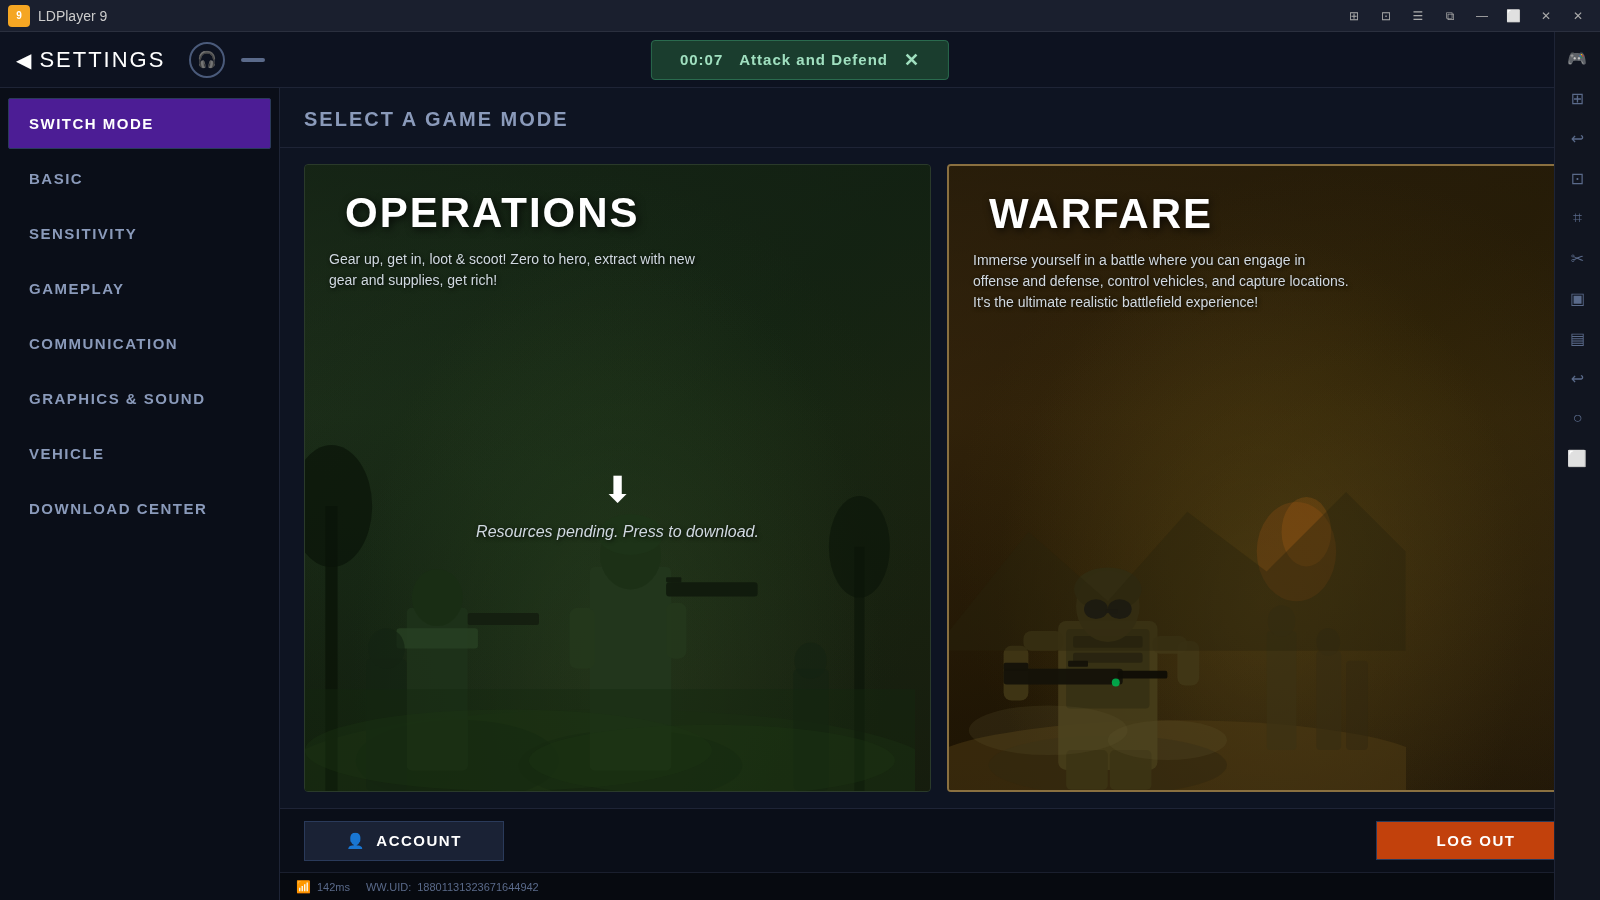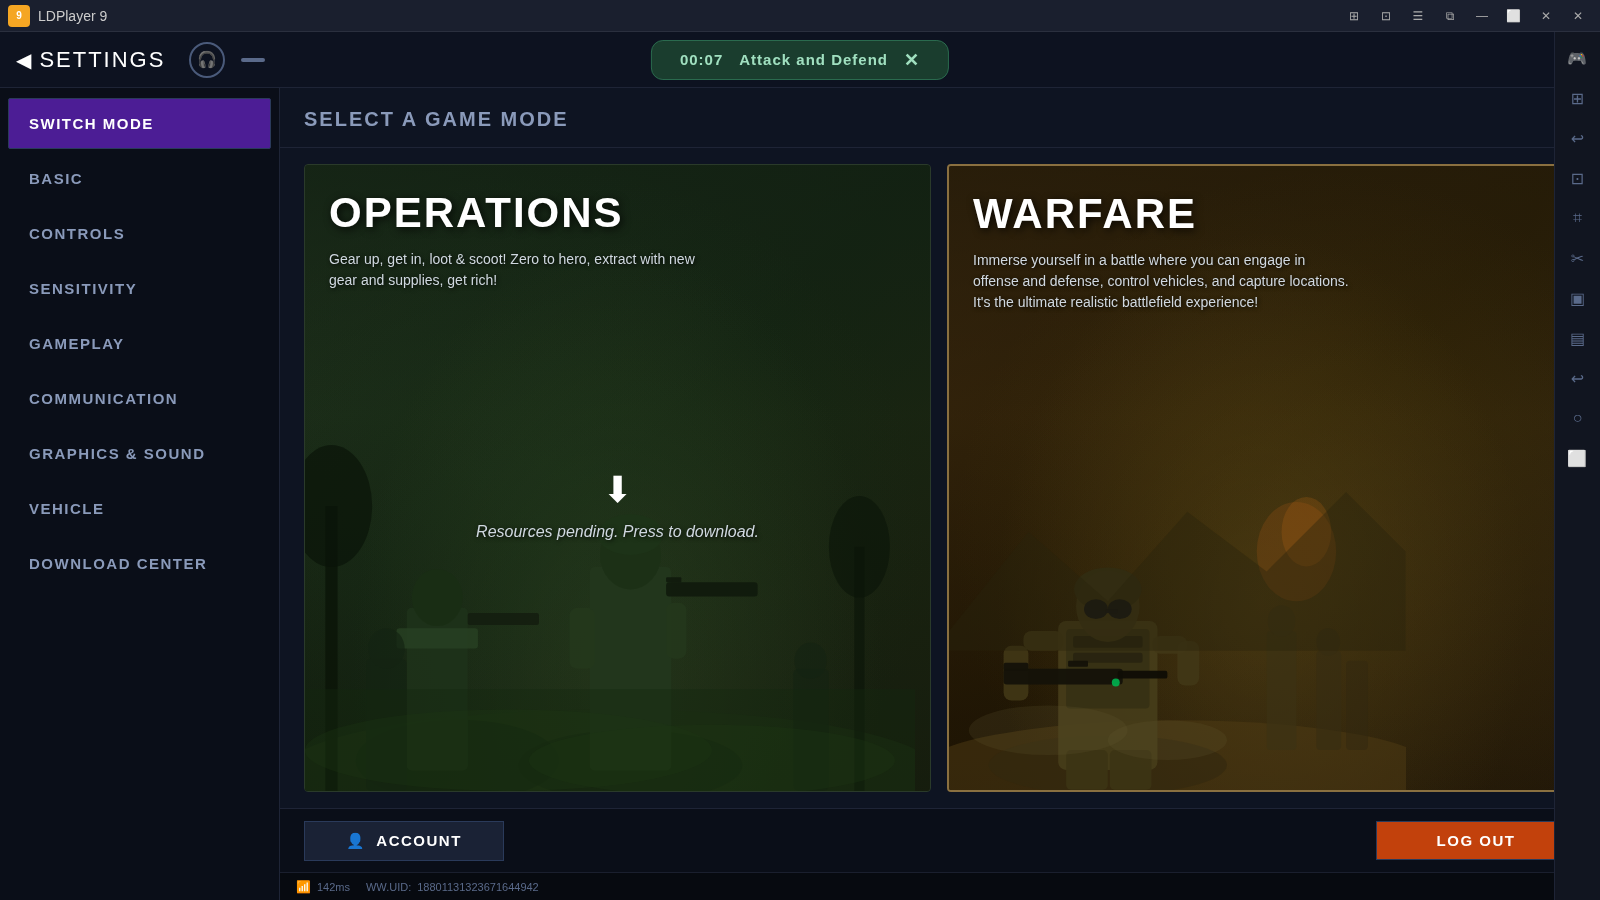--- a/index.html
+++ b/index.html
@@ -158,21 +158,21 @@
       cursor: pointer;
       margin-left: 8px;
     }
 
     .notification-bar {
       position: absolute;
       left: 50%;
       transform: translateX(-50%);
       background: #1a3d2e;
       border: 1px solid #2a6a4e;
-      border-radius: 12px;
+      border-radius: 4px;
       padding: 8px 28px;
       display: flex;
       align-items: center;
       gap: 16px;
       color: #a0e0c0;
       font-size: 15px;
       font-weight: 600;
       letter-spacing: 1px;
     }
 
@@ -275,20 +275,21 @@
     }
 
     .mode-title {
       font-size: 42px;
       font-weight: 900;
       color: #fff;
       letter-spacing: 2px;
       text-transform: uppercase;
       text-shadow: 2px 2px 8px rgba(0,0,0,0.8);
       margin-bottom: 12px;
+      margin-left: 16px;
     }
 
     .mode-description {
       font-size: 14px;
       color: #d0d8e0;
       line-height: 1.5;
       max-width: 380px;
       text-shadow: 1px 1px 4px rgba(0,0,0,0.9);
     }
 
@@ -467,23 +468,20 @@
     <div class="content-layout">
 
       <div class="sidebar">
         <div class="sidebar-item active">
           <span>SWITCH MODE</span>
         </div>
         <div class="sidebar-item">
           <span>BASIC</span>
         </div>
         <div class="sidebar-item">
-          <span>CONTROLS</span>
-        </div>
-        <div class="sidebar-item">
           <span>SENSITIVITY</span>
         </div>
         <div class="sidebar-item">
           <span>GAMEPLAY</span>
         </div>
         <div class="sidebar-item">
           <span>COMMUNICATION</span>
         </div>
         <div class="sidebar-item">
           <span>GRAPHICS &amp; SOUND</span>

